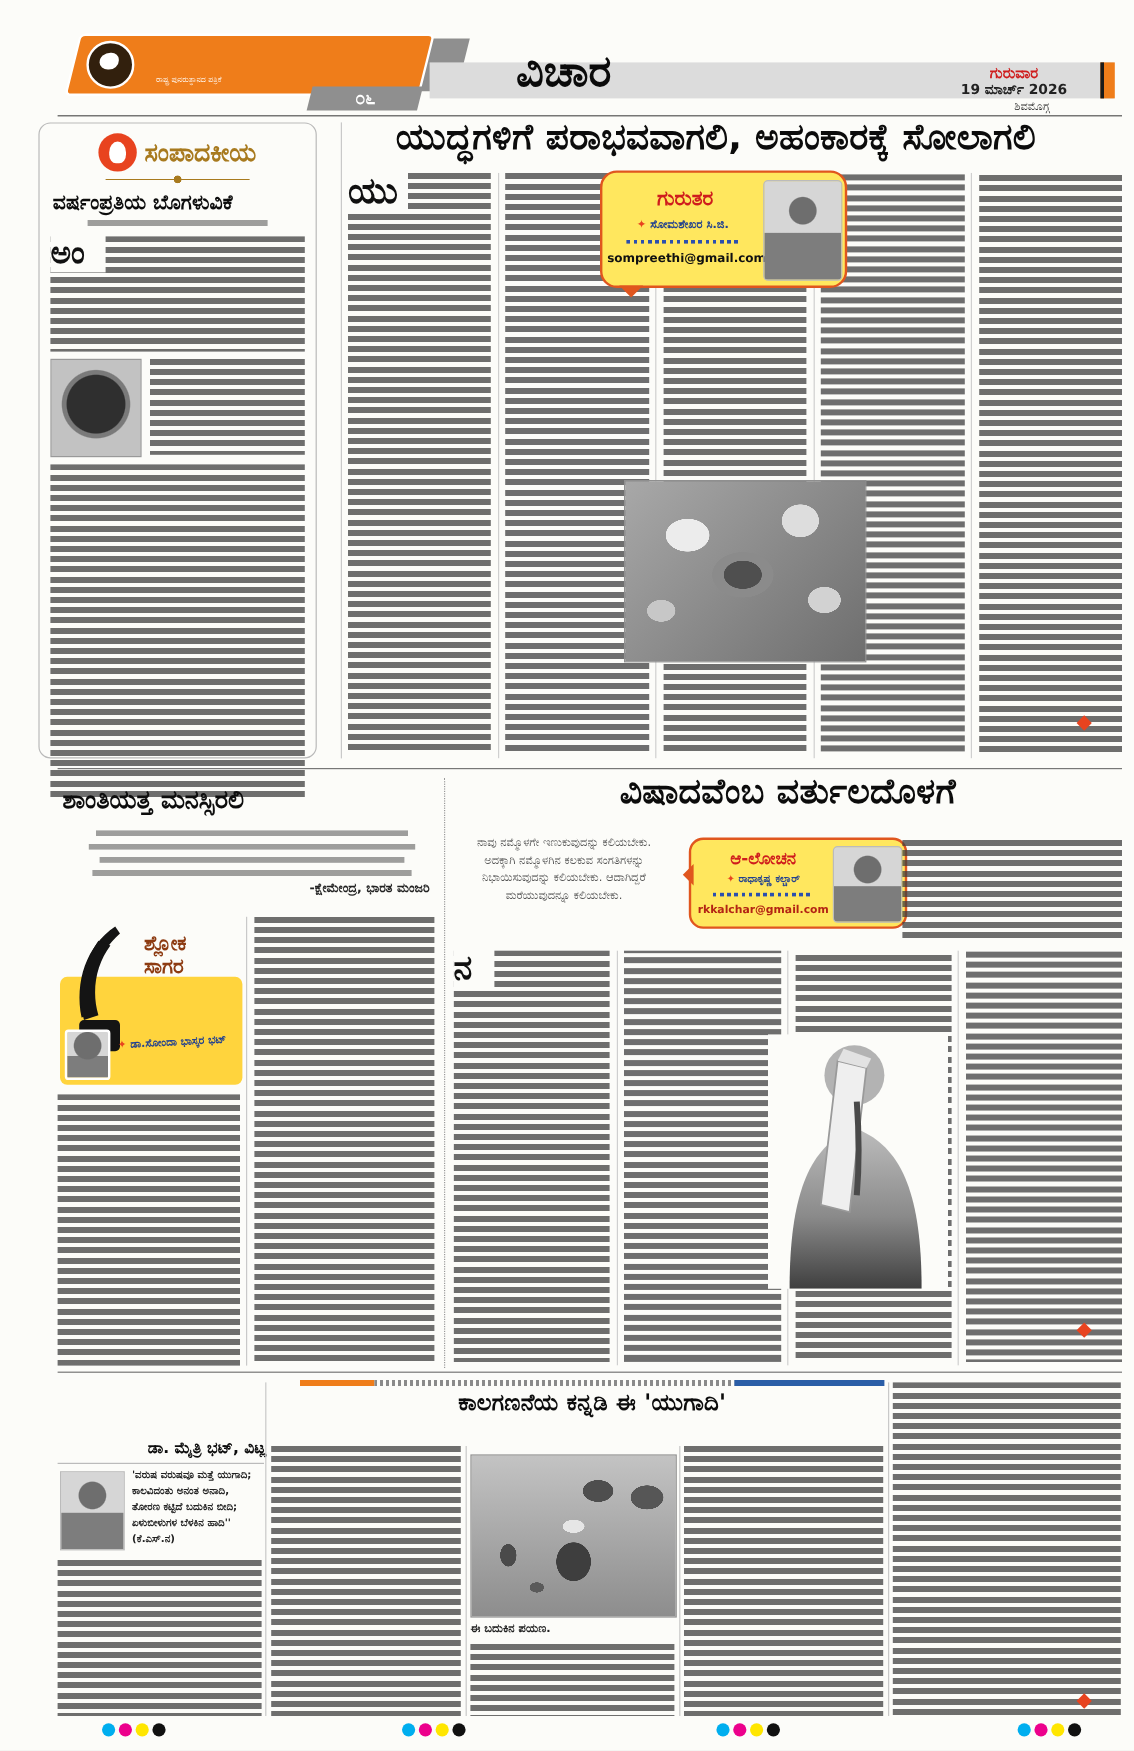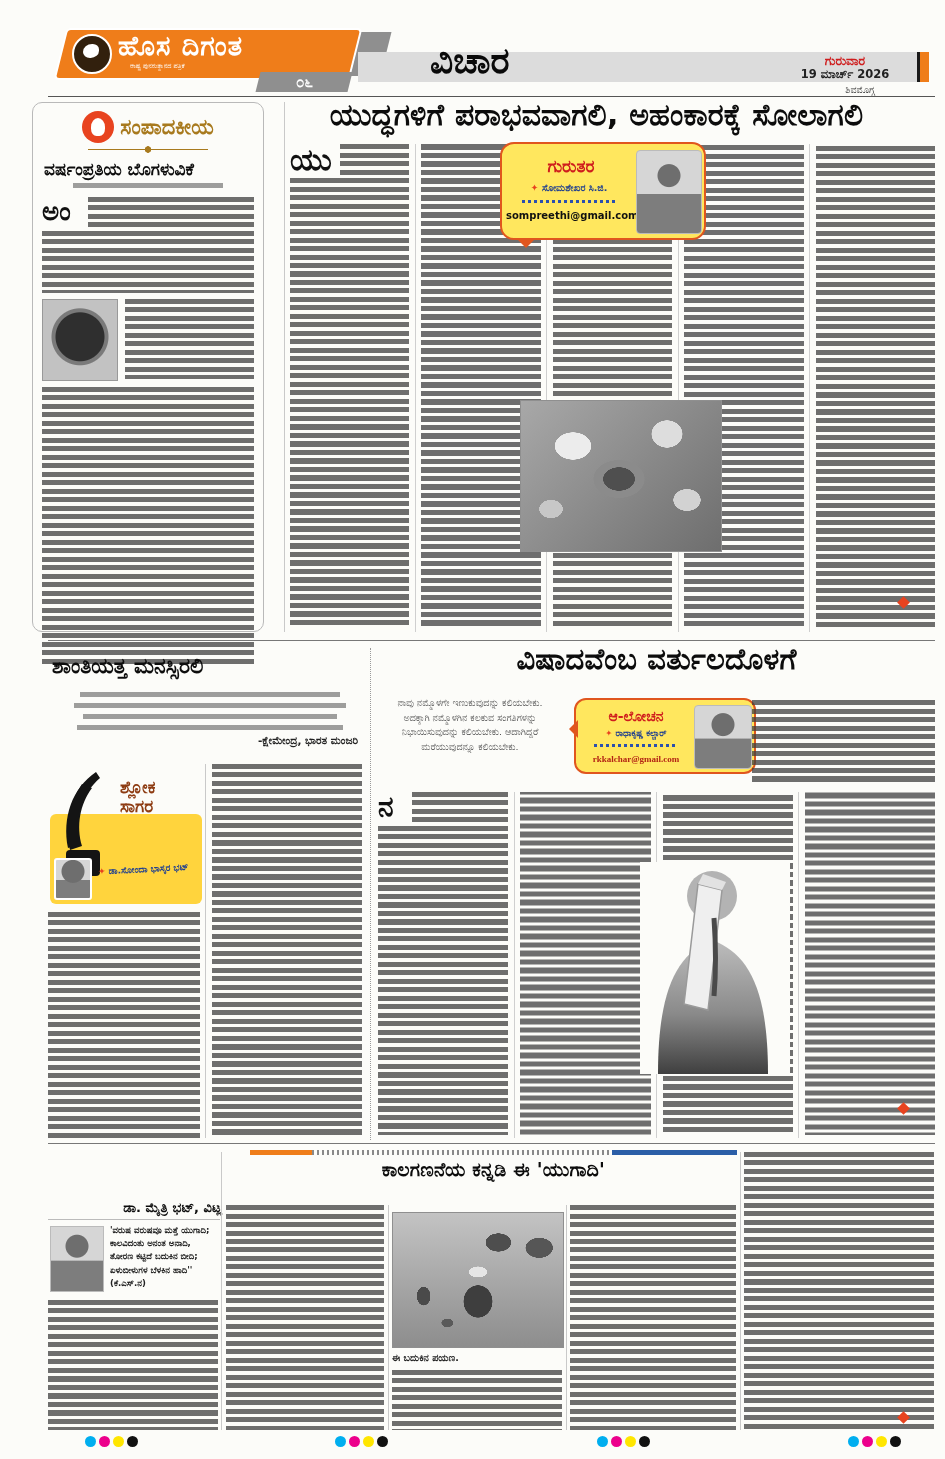--- a/index.html
+++ b/index.html
@@ -27,21 +27,20 @@
 </head>
 <body>
 
 <div id="page">
 
   <div class="abs skew" style="left:86px;top:32px;width:300px;height:44px;background:#8f8f8f;"></div>
   <div class="abs skew" style="left:60px;top:28px;width:292px;height:48px;background:#ef7d1a;border:2px solid #fff;border-radius:5px;"></div>
   <div class="abs" style="left:72px;top:34px;width:36px;height:36px;border-radius:50%;background:#32200d;border:2px solid #fff;">
       <span style="position:absolute;left:9px;top:8px;width:16px;height:14px;background:#fff;border-radius:60% 40% 55% 45%;display:block;"></span>
   </div>
-  <div class="abs" style="left:118px;top:30px;width:230px;font-size:27px;font-weight:900;color:#fff;letter-spacing:1px;">ಹೊಸ ದಿಗಂತ</div>
   <div class="abs" style="left:130px;top:62px;width:160px;font-size:6.5px;color:#fff;">ರಾಷ್ಟ್ರ ಪುನರುತ್ಥಾನದ ಪತ್ರಿಕೆ</div>
   <div class="abs skew" style="left:258px;top:72px;width:92px;height:20px;background:#8f8f8f;text-align:center;">
       <span style="color:#fff;font-weight:800;font-size:15px;line-height:20px;display:inline-block;transform:skewX(14deg);">೦೬</span>
   </div>
 
   <div class="abs" style="left:358px;top:52px;width:570px;height:30px;background:#dcdcdc;"></div>
   <div class="abs" style="left:430px;top:40px;font-size:36px;font-weight:900;color:#0a0a0a;">ವಿಚಾರ</div>
   <div class="abs" style="left:790px;top:53px;width:110px;text-align:center;font-size:12.5px;font-weight:800;color:#cf1d1d;">ಗುರುವಾರ</div>
   <div class="abs" style="left:790px;top:67px;width:110px;text-align:center;font-size:11.5px;font-weight:600;color:#222;">19 ಮಾರ್ಚ್ 2026</div>
   <div class="abs" style="left:917px;top:52px;width:9px;height:30px;background:#ef7d1a;border-left:3px solid #1a1a1a;"></div>
@@ -148,21 +147,21 @@
   </div>
 
   <div class="bubble" style="left:562px;top:698px;width:182px;height:76px;border-radius:12px;margin-left:12px;">
     <div class="tail" style="left:-16px;top:20px;bottom:auto;border:9px solid transparent;border-right-color:#e0561e;"></div>
     <div class="abs" style="left:8px;top:8px;width:104px;text-align:center;font-size:14px;font-weight:900;color:#cf1d1d;">ಆ-ಲೋಚನ</div>
     <div class="abs" style="left:4px;top:28px;width:112px;text-align:center;font-size:8.5px;font-weight:800;color:#22418f;">
       <span style="color:#e8431f;">✦</span>
       <span>ರಾಧಾಕೃಷ್ಣ ಕಲ್ಚಾರ್</span>
     </div>
     <div class="dotchain abs" style="left:18px;top:44px;width:84px;"></div>
-    <div class="abs" style="left:0px;top:54px;width:120px;text-align:center;font-size:9px;font-weight:800;color:#b32414;font-family:Liberation Serif, serif;">rkkalchar@gmail.com</div>
+    <div class="abs" style="left:0px;top:54px;width:120px;text-align:center;font-size:9px;font-weight:800;color:#b32414;">rkkalchar@gmail.com</div>
     <div class="portrait abs" style="left:118px;top:5px;width:58px;height:64px;border-radius:4px;"></div>
   </div>
 
   <div class="greek abs" style="left:752px;top:700px;width:183px;height:84px;"></div>
 
   <div class="abs cols" style="left:378px;top:792px;width:557px;height:346px;column-count:4;">
     <div class="greek" style="height:1370px;"></div>
   </div>
   <div class="abs" style="left:378px;top:790px;width:34px;height:34px;background:#fcfcf9;font-size:28px;font-weight:800;line-height:34px;">ನ</div>
 

